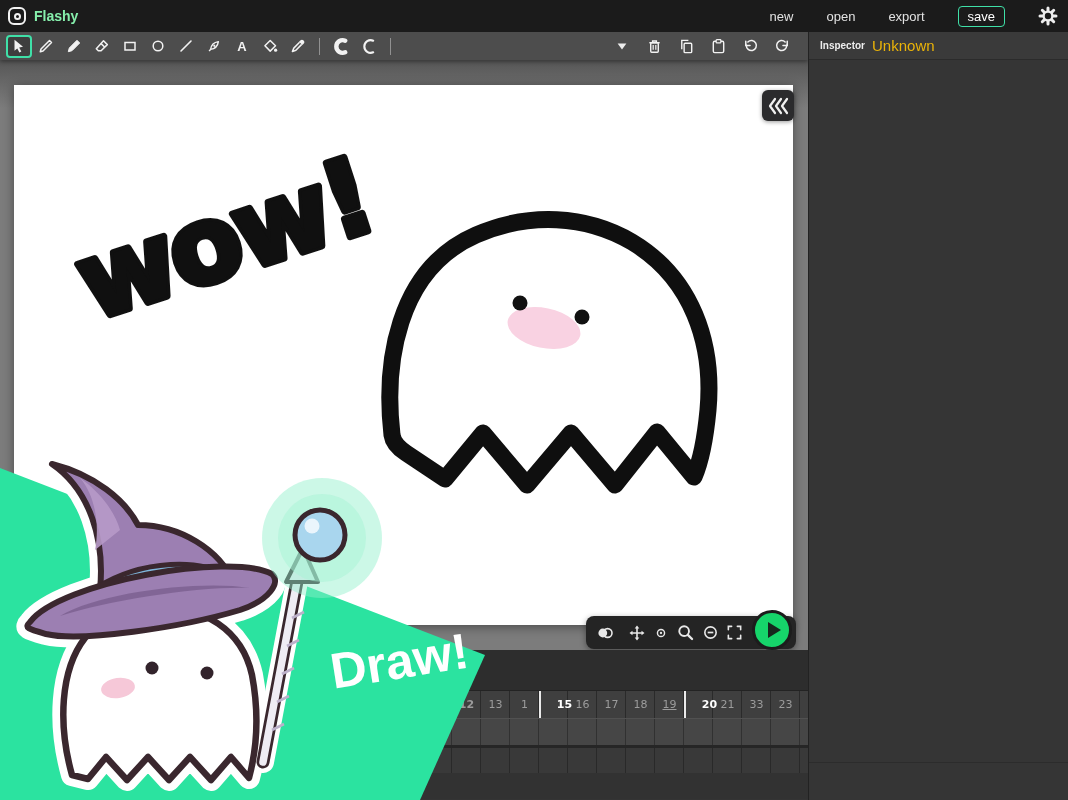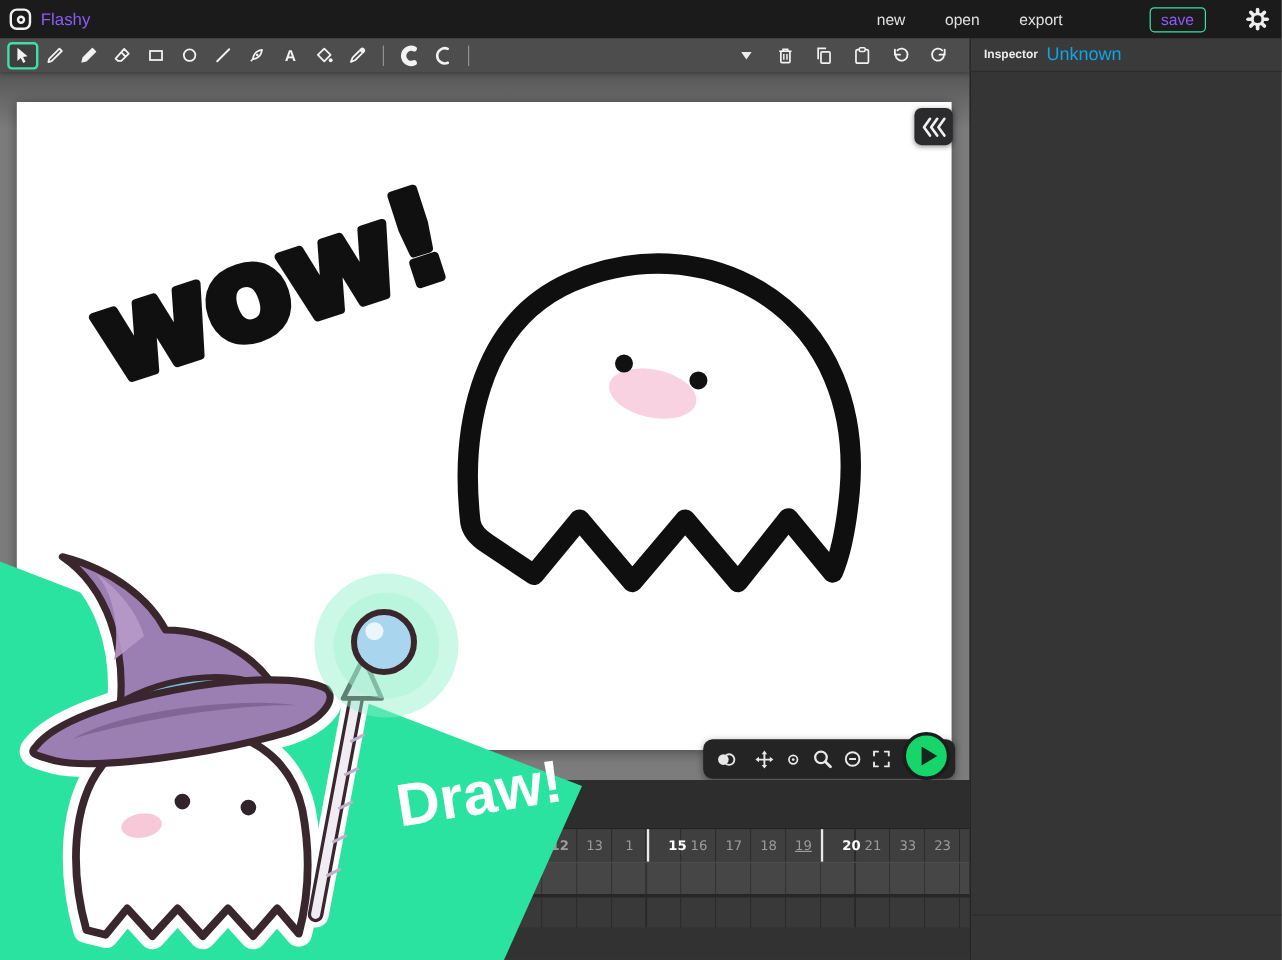--- a/index.html
+++ b/index.html
@@ -5,43 +5,43 @@
   * { margin:0; padding:0; box-sizing:border-box; }
   body { background:#000; font-family:"Liberation Sans", sans-serif; }
   #app { position:relative; width:1068px; height:800px; overflow:hidden; background:#7c7c7c; }
 
   
   .titlebar { position:absolute; left:0; top:0; width:1068px; height:32px; background:#1b1b1b;
               display:flex; align-items:center; z-index:30; }
   .logo { margin-left:8px; width:18px; height:18px; border:2px solid #f2f2f2; border-radius:6px;
           display:flex; align-items:center; justify-content:center; }
   .logo-dot { width:7px; height:7px; border:2px solid #f2f2f2; border-radius:50%; }
-  .app-title { color:#8b5cf6; font-size:14px; margin-left:8px; font-weight:400; }
+  .app-title { color:#86efac; font-size:14px; margin-left:8px; font-weight:700; }
   .titlebar-right { margin-left:auto; display:flex; align-items:center; gap:33px; margin-right:10px; }
   .menu-link { color:#e2e2e2; font-size:13px; cursor:default; }
-  .save-btn { color:#8b5cf6; border:1px solid #3fe0a8; border-radius:4px; padding:2px 9px;
-              font-size:13px; background:transparent;margin-left:39px; }
+  .save-btn { color:#ffffff; border:1px solid #3fe0a8; border-radius:4px; padding:2px 9px;
+              font-size:13px; background:transparent; }
   .gear-btn { display:flex; align-items:center; }
 
   
   .toolbar { position:absolute; left:0; top:32px; width:808px; height:28px; background:#4d4d4d;
              display:flex; align-items:center; z-index:25; box-shadow:0 2px 4px rgba(0,0,0,.35); }
   .tool-btn { width:28px; height:24px; display:flex; align-items:center; justify-content:center; }
   .tool-btn.active { border:2px solid #3fe0a8; border-radius:4px; background:#3e3e3e;
                      margin-left:6px; width:26px; height:23px; }
   .toolbar-sep { width:1px; height:17px; background:#919191; margin:0 7px; }
   .toolbar-right { margin-left:auto; display:flex; align-items:center; gap:4px; margin-right:12px; }
 
   
   .inspector { position:absolute; left:808px; top:32px; width:260px; height:768px; background:#353535;
                border-left:1px solid #222; z-index:25; }
   .inspector-header { height:28px; display:flex; align-items:center; padding-left:11px;
                       background:#3a3a3a; border-bottom:1px solid #2b2b2b; }
   .inspector-title { color:#ededed; font-size:10px; font-weight:600; }
-  .inspector-selection { color:#0ea5e9; font-size:15px; margin-left:7px; }
+  .inspector-selection { color:#eab308; font-size:15px; margin-left:7px; }
   .panel-divider { position:absolute; top:730px; left:0; width:100%; height:1px; background:#2c2c2c; }
 
   
   .viewport { position:absolute; left:0; top:60px; width:808px; height:740px;
               background:linear-gradient(#565656, #7c7c7c 48px); }
   .canvas { position:absolute; left:14px; top:25px; width:779px; height:540px; background:#ffffff;
             box-shadow:0 2px 10px rgba(0,0,0,.4); }
   .collapse-btn { position:absolute; left:762px; top:30px; width:32px; height:31px; background:#2b2b2d;
                   border-radius:6px; display:flex; align-items:center; justify-content:center;
                   box-shadow:0 1px 4px rgba(0,0,0,.4); }

